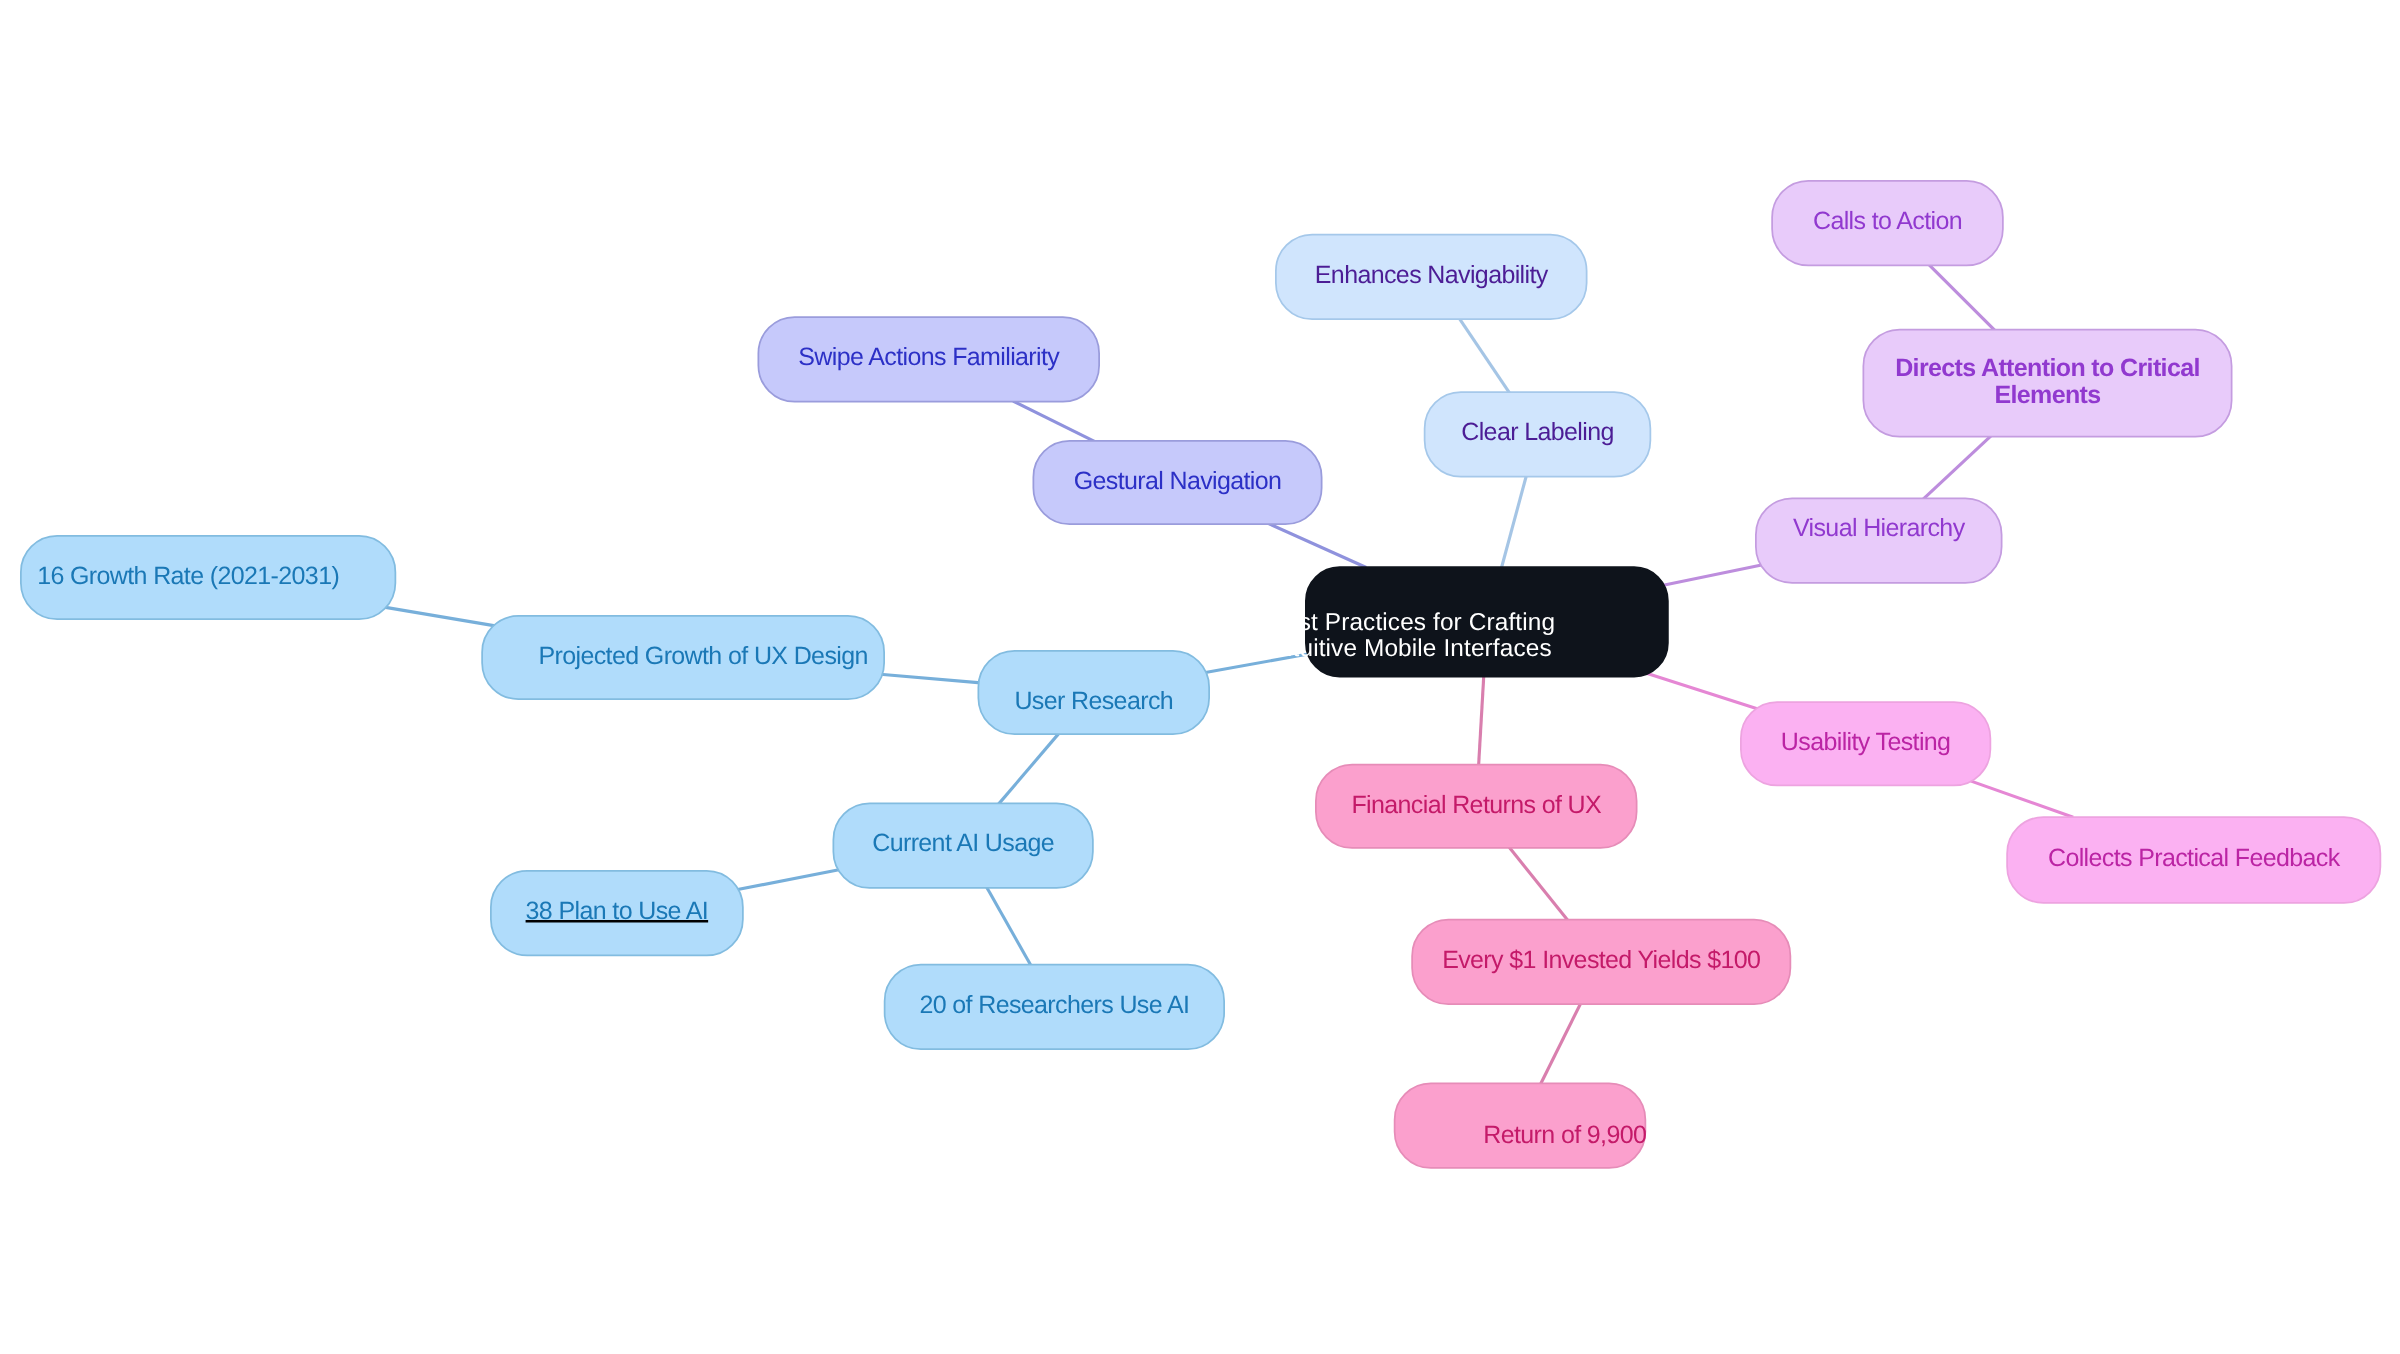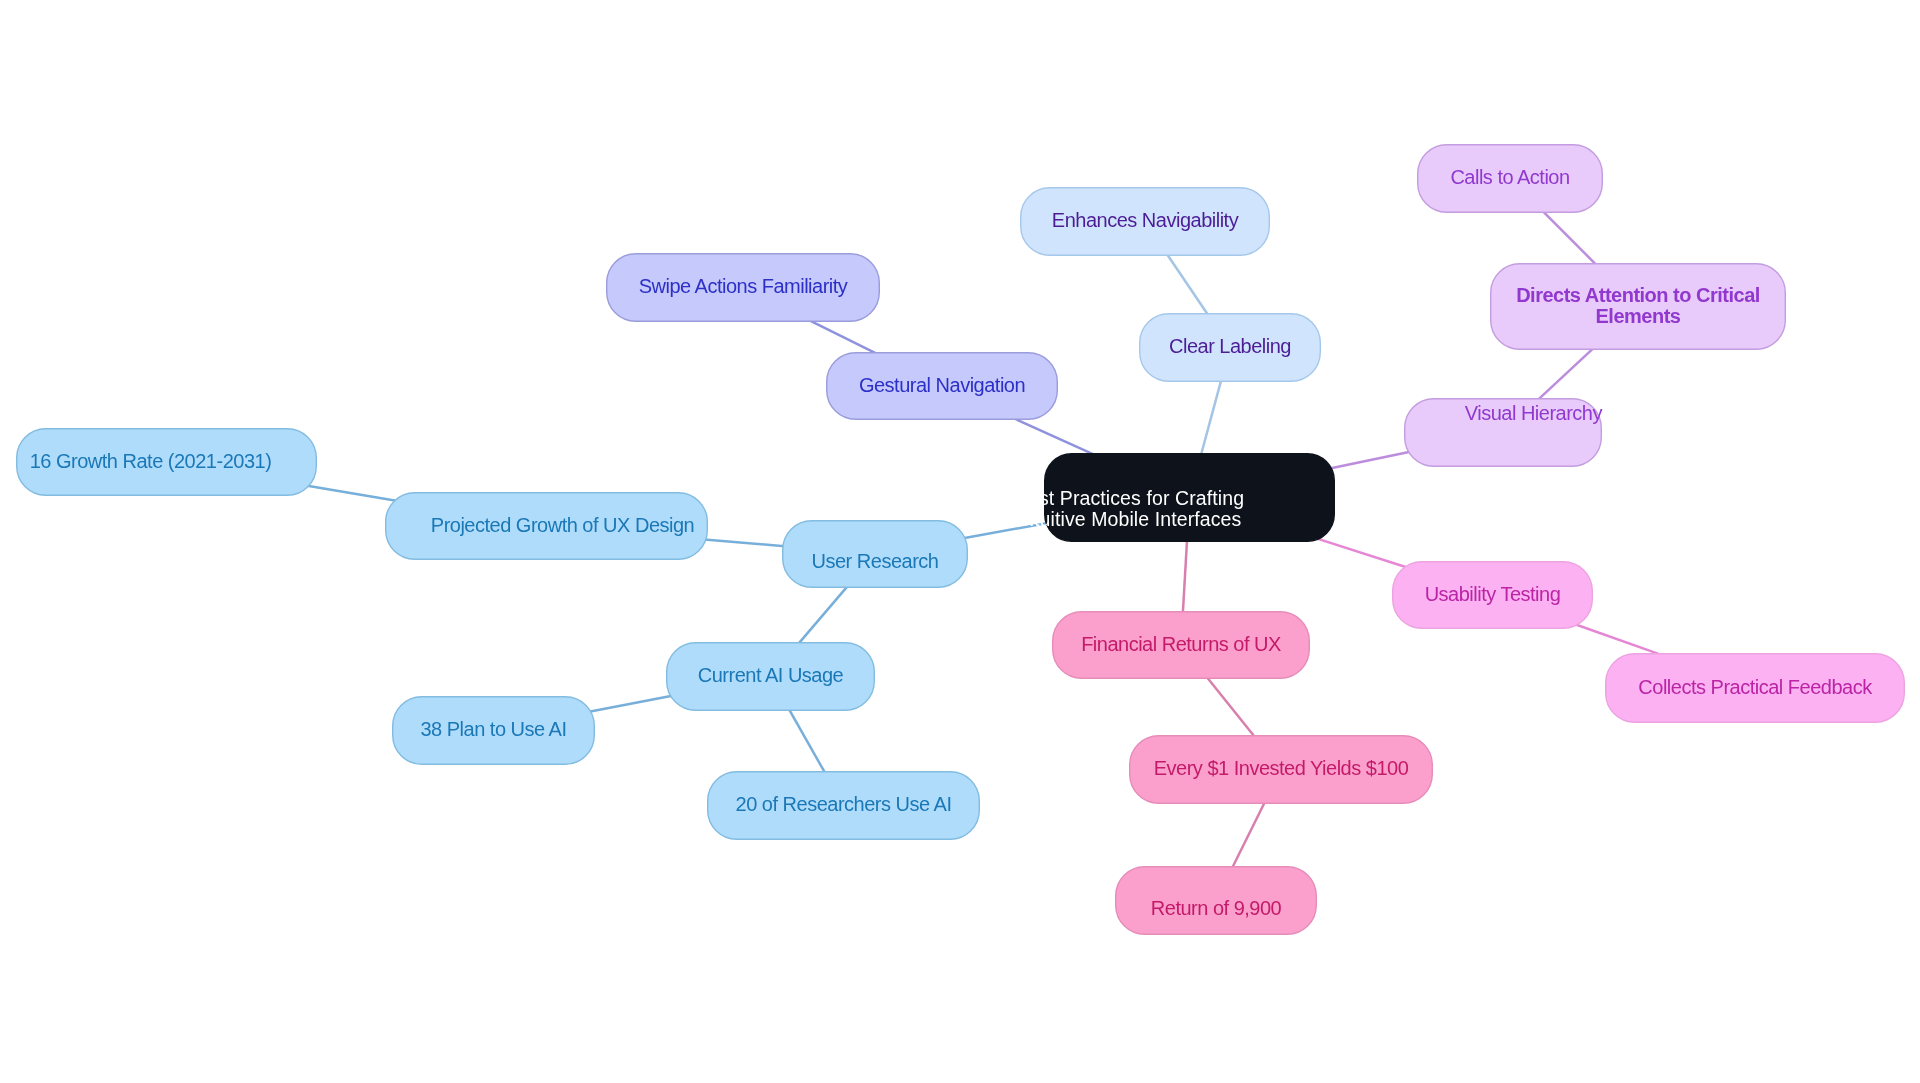--- a/index.html
+++ b/index.html
@@ -89,45 +89,45 @@
   </div>
   <div class="node n-blue" style="left: 401px; top: 492px; width: 323px; height: 68px;">
     <span class="lbl">Projected Growth of UX Design</span>
   </div>
   <div class="node n-blue" style="left: 782px; top: 520px; width: 186px; height: 84px;">
     <span class="lbl">User Research</span>
   </div>
   <div class="node n-blue" style="left: 666px; top: 642px; width: 209px; height: 69px;">
     <span class="lbl">Current AI Usage</span>
   </div>
-  <div class="node n-blue" style="left: 392px; top: 696px; width: 203px; height: 69px;">
+  <div class="node n-blue" style="left: 392px; top: 696px; width: 203px; height: 69px; text-decoration: underline;">
     <span class="lbl">38 Plan to Use AI</span>
   </div>
   <div class="node n-blue" style="left: 707px; top: 771px; width: 273px; height: 69px;">
     <span class="lbl">20 of Researchers Use AI</span>
   </div>
   <div class="node n-violet" style="left: 1417px; top: 144px; width: 186px; height: 69px;">
     <span class="lbl">Calls to Action</span>
   </div>
   <div class="node n-violet" style="left: 1490px; top: 263px; width: 296px; height: 87px; font-weight: bold;">
     <span class="lbl">Directs Attention to Critical
 Elements</span>
   </div>
-  <div class="node n-violet" style="left: 1404px; top: 380px; width: 198px; height: 69px; justify-content: flex-end;">
+  <div class="node n-violet" style="left: 1404px; top: 390px; width: 198px; height: 69px;">
     <span class="lbl">Visual Hierarchy</span>
   </div>
   <div class="node n-magenta" style="left: 1392px; top: 561px; width: 201px; height: 68px;">
     <span class="lbl">Usability Testing</span>
   </div>
   <div class="node n-magenta" style="left: 1605px; top: 653px; width: 300px; height: 70px;">
     <span class="lbl">Collects Practical Feedback</span>
   </div>
   <div class="node n-rose" style="left: 1052px; top: 611px; width: 258px; height: 68px;">
     <span class="lbl">Financial Returns of UX</span>
   </div>
   <div class="node n-rose" style="left: 1129px; top: 735px; width: 304px; height: 69px;">
     <span class="lbl">Every $1 Invested Yields $100</span>
   </div>
-  <div class="node n-rose" style="left: 1115px; top: 866px; width: 202px; height: 87px;">
+  <div class="node n-rose" style="left: 1115px; top: 866px; width: 202px; height: 87px; justify-content: flex-end;">
     <span class="lbl">Return of 9,900</span>
   </div>
   </div>
 </div>
 
 </body></html>

